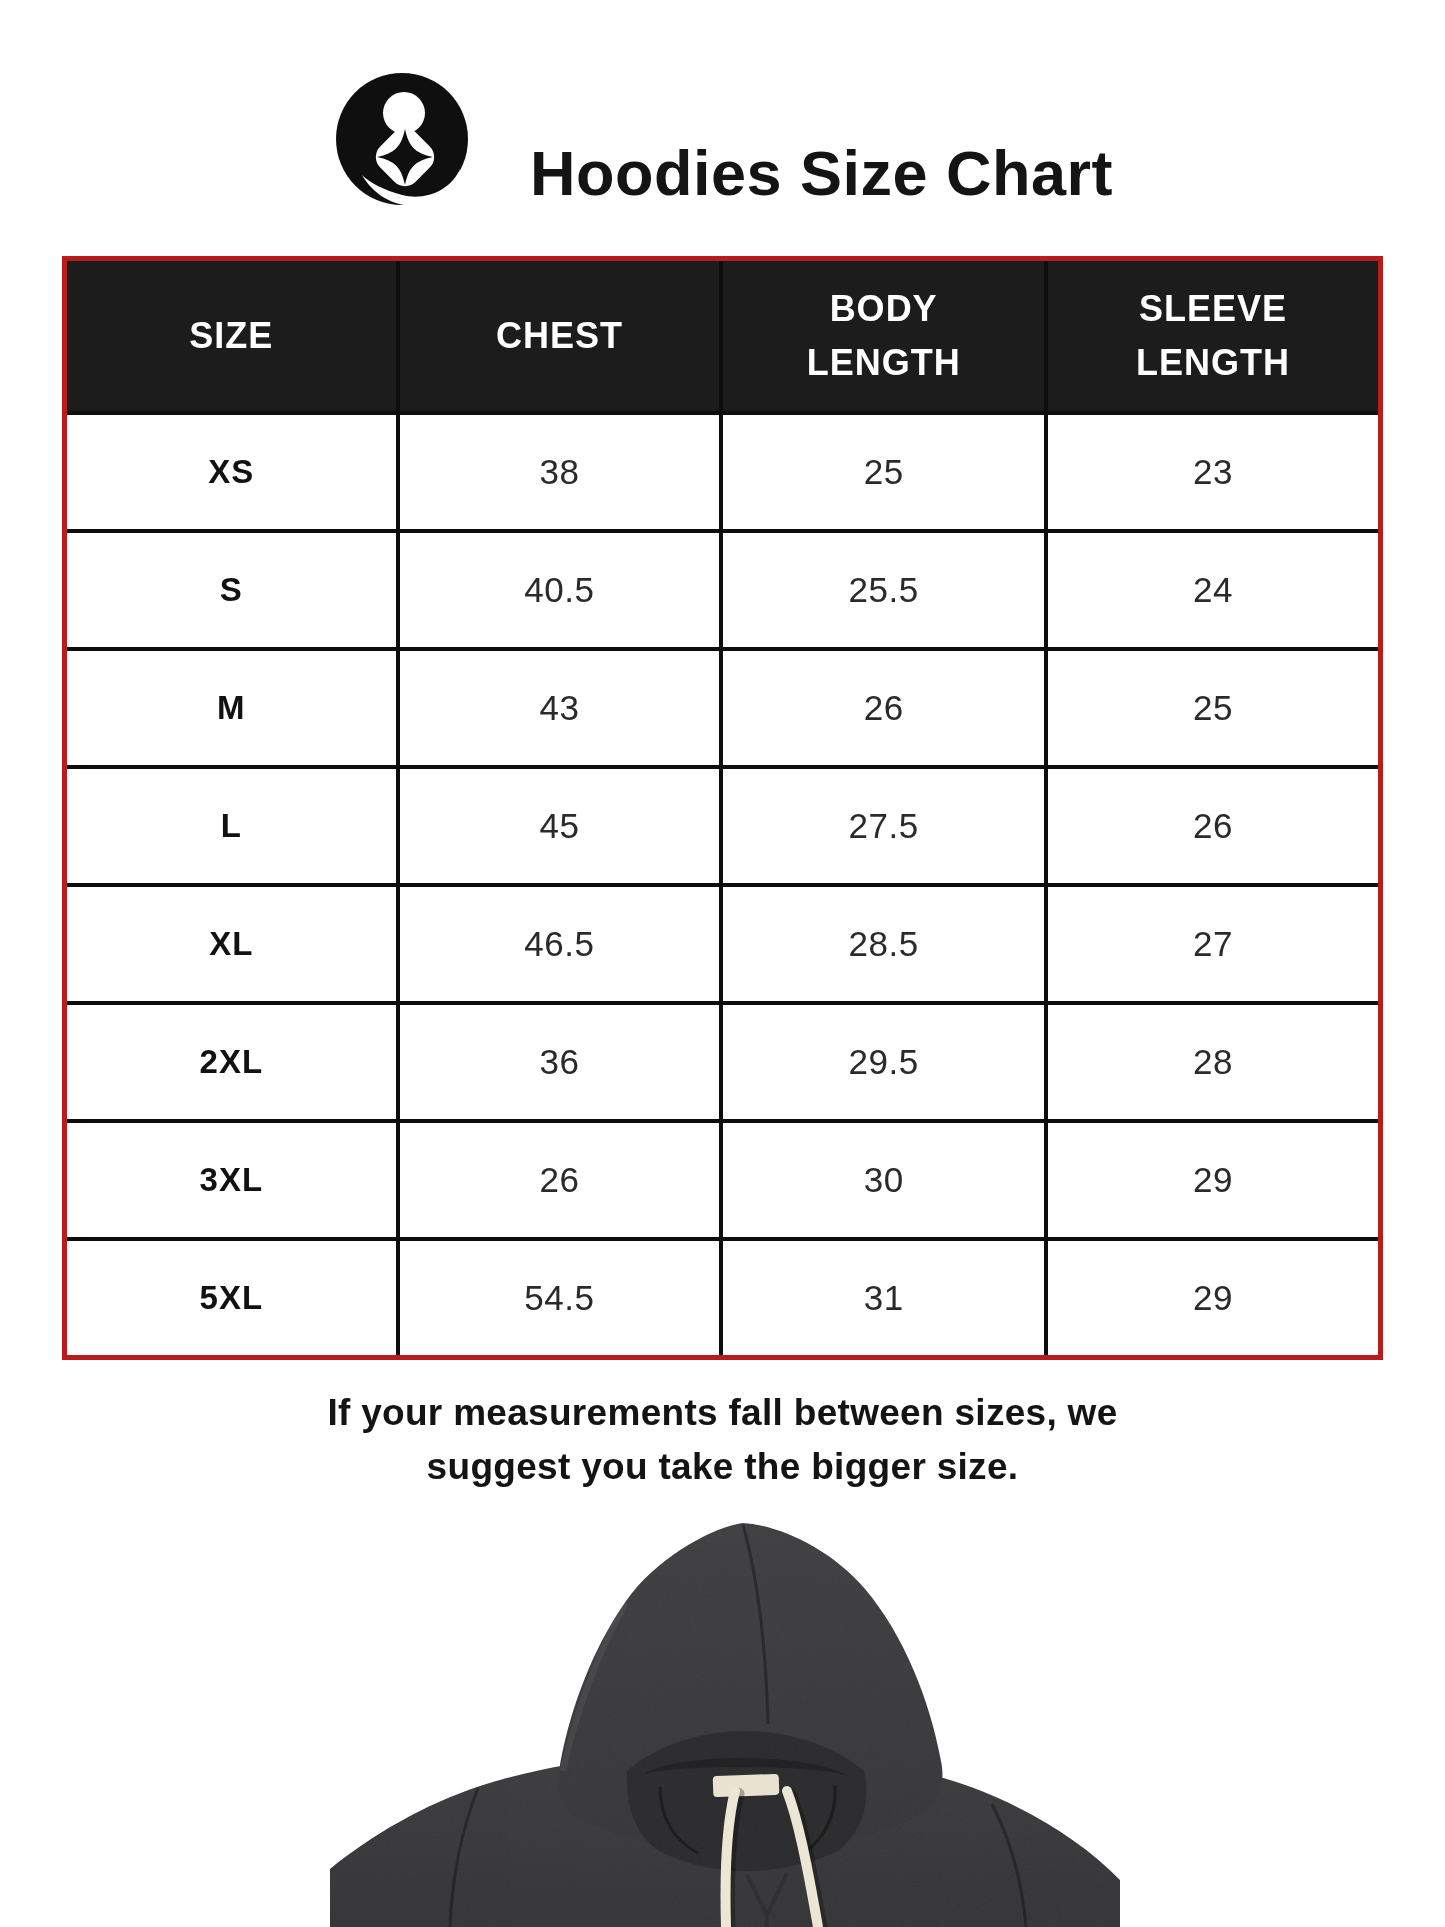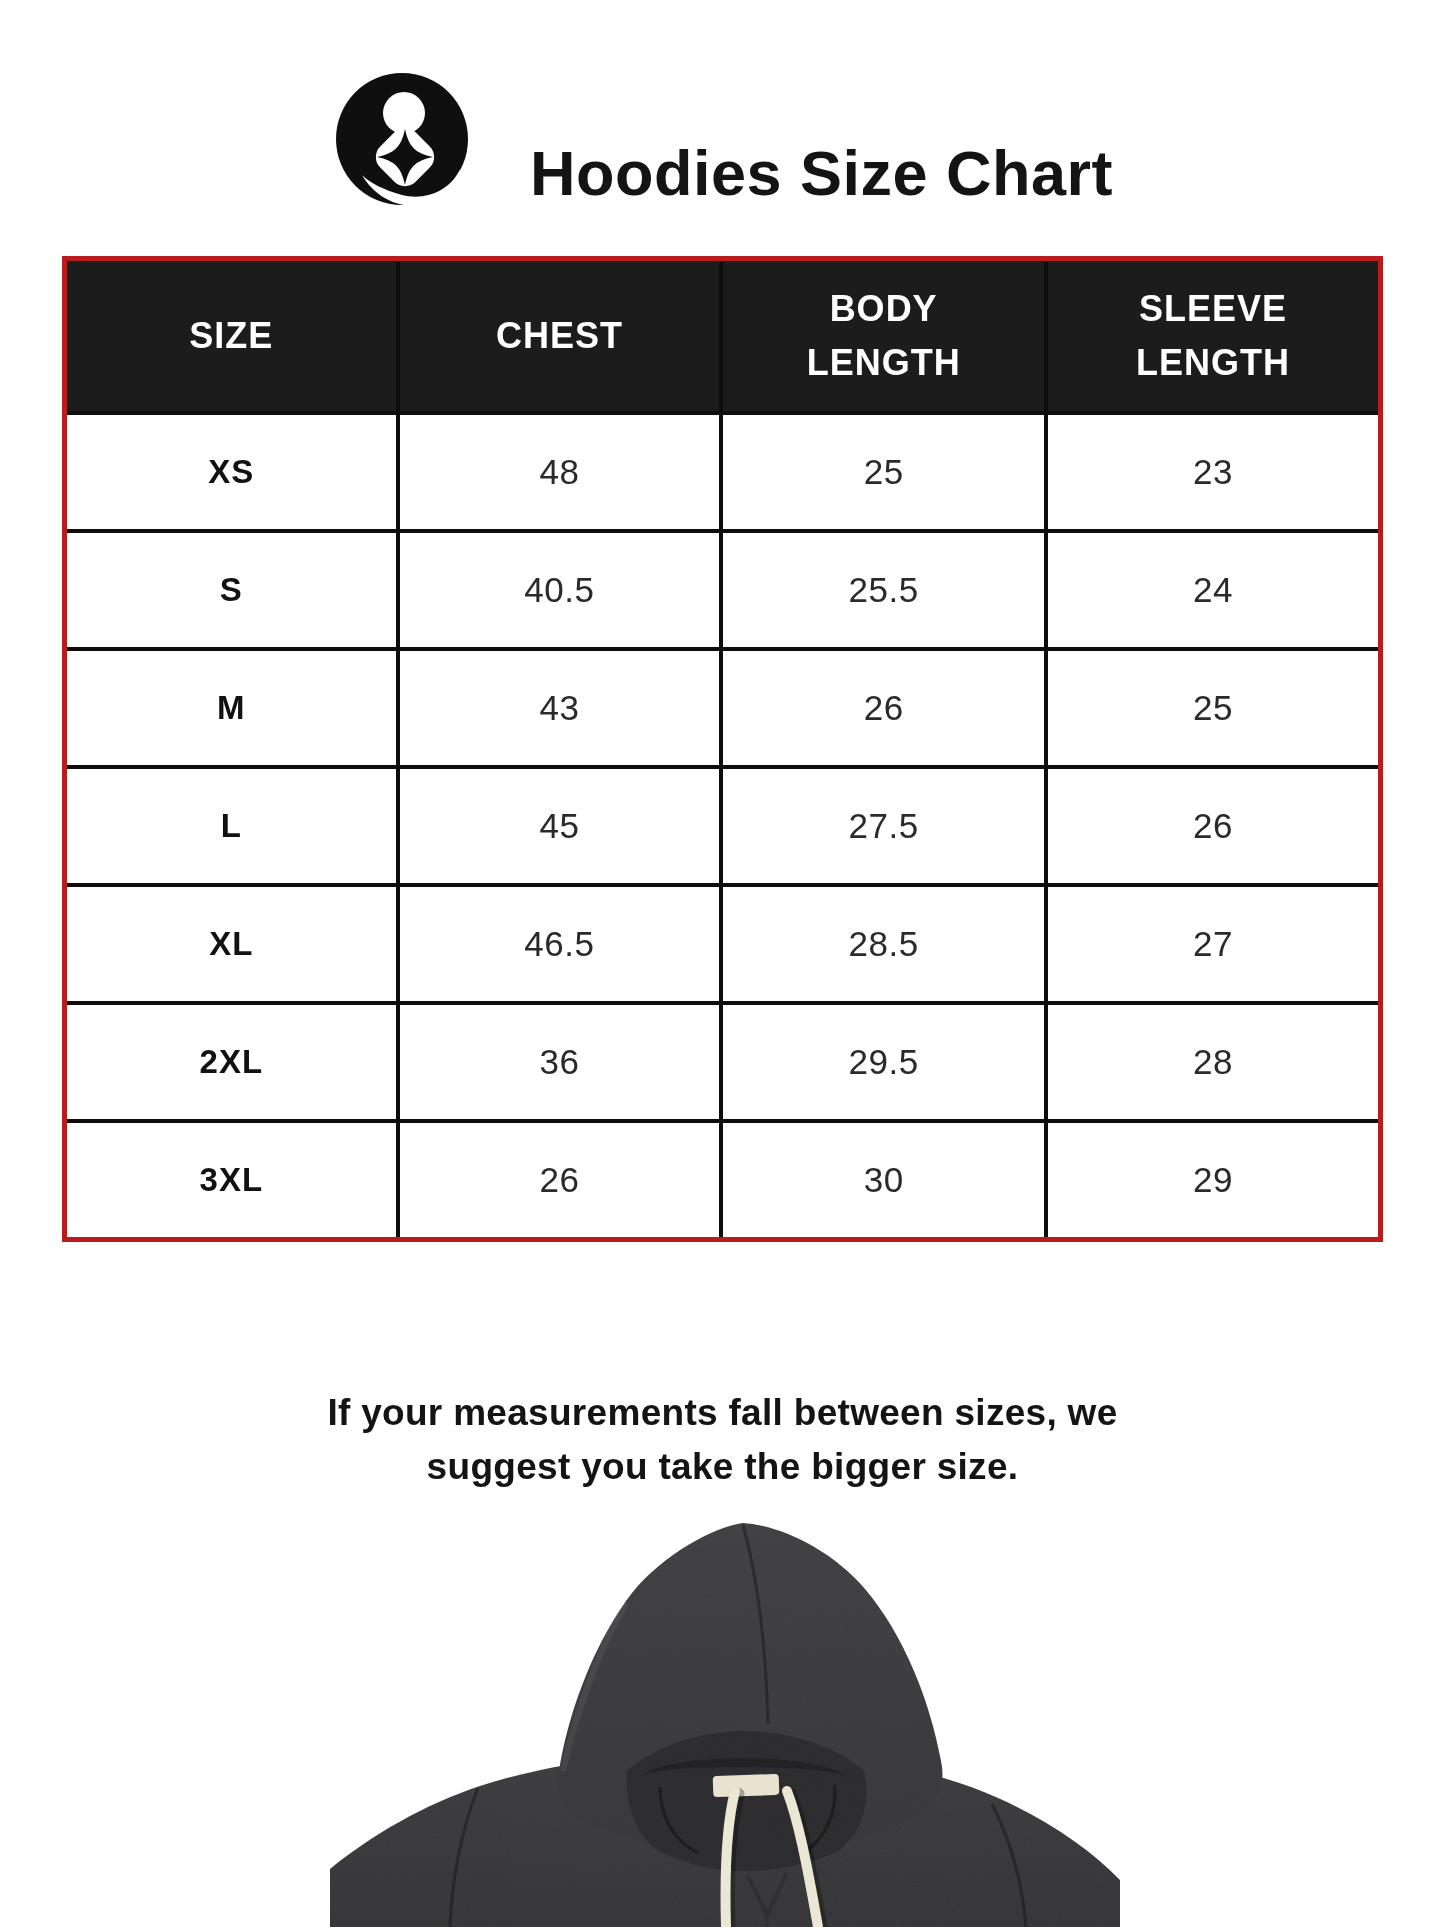--- a/index.html
+++ b/index.html
@@ -75,21 +75,21 @@
         <tr>
           <th style="width:25.3%"><span class="th-label">SIZE</span></th>
           <th style="width:24.6%"><span class="th-label">CHEST</span></th>
           <th style="width:24.7%"><span class="th-label">BODY LENGTH</span></th>
           <th style="width:25.4%"><span class="th-label">SLEEVE LENGTH</span></th>
         </tr>
       </thead>
       <tbody>
         <tr>
           <td class="size-cell">XS</td>
-          <td>48</td>
+          <td>38</td>
           <td>25</td>
           <td>23</td>
         </tr>
         <tr>
           <td class="size-cell">S</td>
           <td>40.5</td>
           <td>25.5</td>
           <td>24</td>
         </tr>
         <tr>
@@ -113,20 +113,26 @@
         <tr>
           <td class="size-cell">2XL</td>
           <td>36</td>
           <td>29.5</td>
           <td>28</td>
         </tr>
         <tr>
           <td class="size-cell">3XL</td>
           <td>26</td>
           <td>30</td>
+          <td>29</td>
+        </tr>
+        <tr>
+          <td class="size-cell">5XL</td>
+          <td>54.5</td>
+          <td>31</td>
           <td>29</td>
         </tr>
       </tbody>
     </table>
   </div>
 
   <div class="sizing-note">
     <div>If your measurements fall between sizes, we</div>
     <div>suggest you take the bigger size.</div>
   </div>

